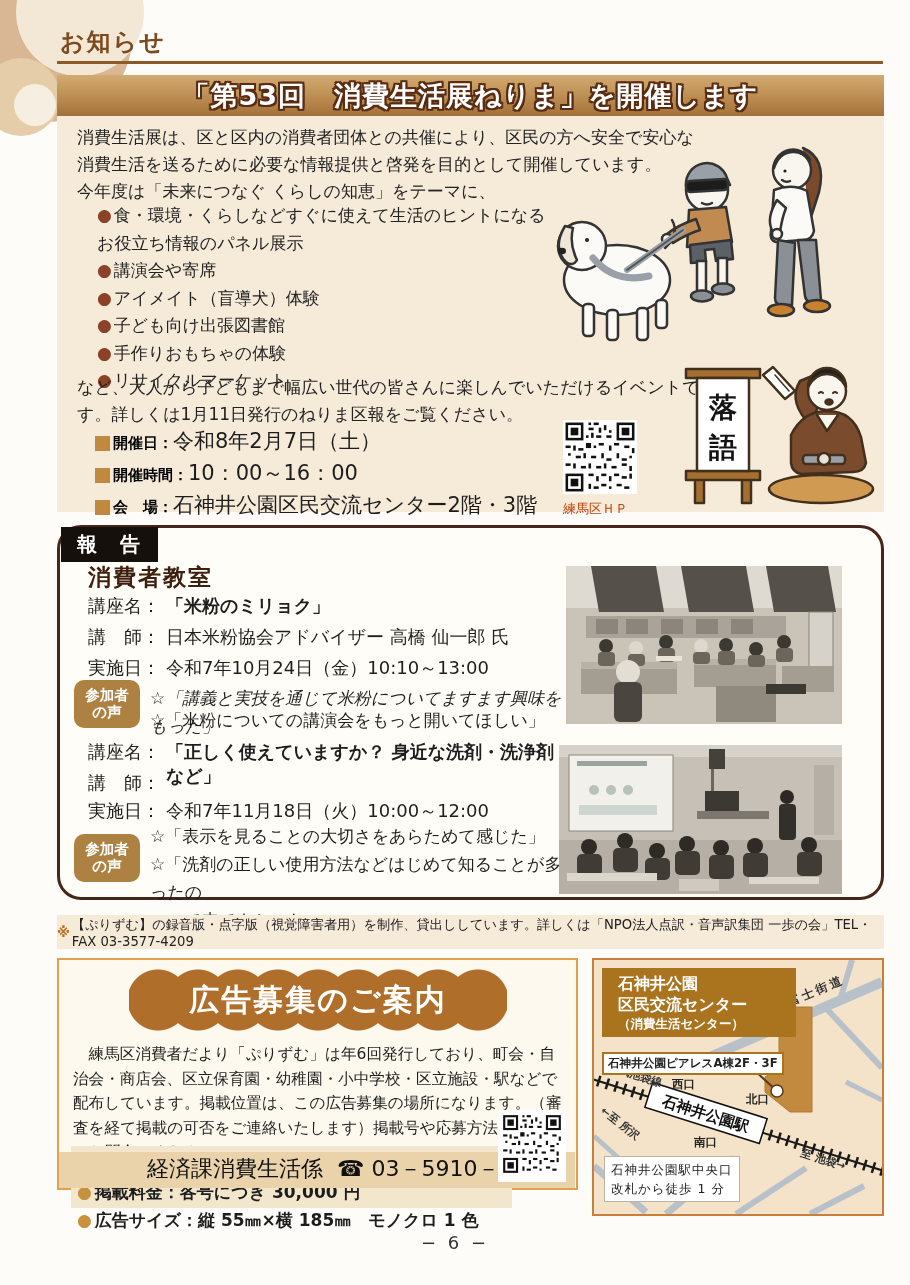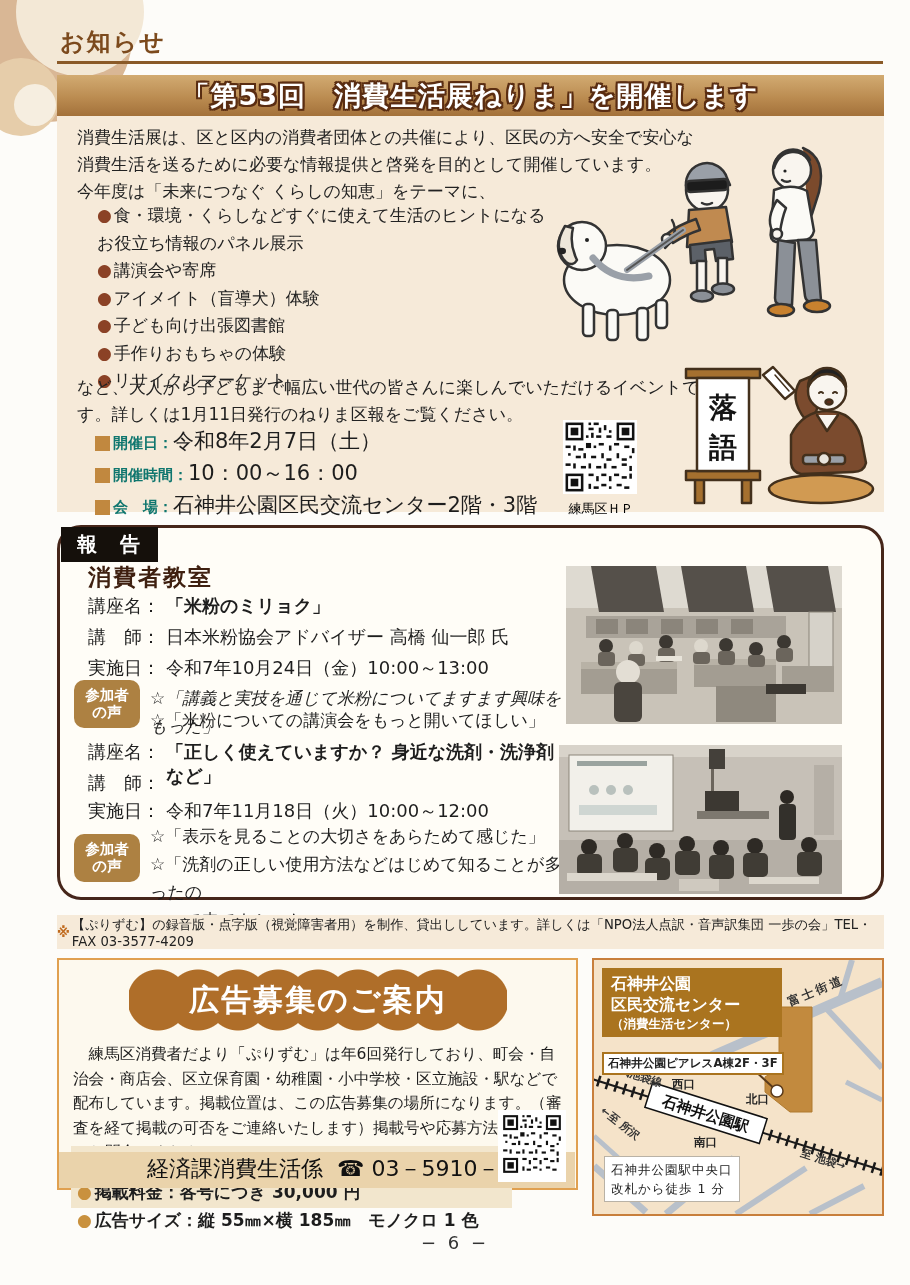--- a/index.html
+++ b/index.html
@@ -26,23 +26,23 @@
     display:flex;align-items:center;justify-content:center;}
   .banner-title{font-size:27px;font-weight:bold;color:#ffffff;letter-spacing:1px;
     text-shadow:2px 0 0 #5a2d12,-2px 0 0 #5a2d12,0 2px 0 #5a2d12,0 -2px 0 #5a2d12,
                 2px 2px 0 #5a2d12,-2px -2px 0 #5a2d12,2px -2px 0 #5a2d12,-2px 2px 0 #5a2d12;}
   .body-text{font-size:17px;line-height:27px;color:#222;}
   .bullet-list{position:absolute;left:40px;top:127px;}
   .bullet-item{font-size:17px;line-height:27.5px;color:#222;}
   .bullet-item::before{content:"●";color:#8b4226;margin-right:2px;}
   .detail-row{display:flex;align-items:baseline;height:32px;}
   .detail-sq{width:15px;height:15px;background:#c1883f;display:inline-block;margin-right:3px;align-self:center;}
-  .detail-label{font-size:15px;font-weight:bold;color:#0f766e;}
+  .detail-label{font-size:15px;font-weight:bold;color:#000000;}
   .detail-value{font-size:21px;color:#1d1d1d;}
-  .qr-caption{font-size:13px;color:#000000;text-align:center;margin-top:2px;}
+  .qr-caption{font-size:13px;color:#c2410c;margin-top:2px;}
 
   
   .sec2{position:absolute;left:57px;top:525px;width:827px;height:375px;background:#fffdf7;
     border:3.5px solid #46261a;border-radius:24px;box-sizing:border-box;}
   .report-tab{position:absolute;left:1px;top:-1px;background:#15100b;color:#fff;
     font-size:20px;font-weight:bold;letter-spacing:8px;padding:4px 10px 4px 16px;}
   .report-heading{position:absolute;left:28px;top:34px;font-size:23px;font-weight:bold;color:#3f2010;letter-spacing:2px;}
   .rep-row{position:absolute;font-size:18px;color:#1e1e1e;display:flex;}
   .rep-label{flex:0 0 78px;}
   .rep-strong{font-weight:bold;}
@@ -79,21 +79,21 @@
   .ad-specs{position:absolute;left:12px;top:186px;width:441px;height:62px;background:#f2e6cd;padding:4px 0 0 6px;box-sizing:border-box;}
   .spec-item{font-size:17px;font-weight:bold;color:#1d1d1d;line-height:28px;display:inline-block;margin-right:14px;}
   .spec-item::before{content:"●";color:#c9913e;margin-right:3px;}
   .ad-strip{position:absolute;left:0;bottom:0;width:516px;height:36px;background:#ead3ab;}
   .ad-contact{position:absolute;left:88px;bottom:4px;font-size:22px;color:#111;display:flex;gap:14px;align-items:center;}
   .qr-white{background:#fff;padding:3px;}
 
   
   .map-box{position:absolute;left:592px;top:958px;width:292px;height:258px;background:#f5e3c9;
     border:2.5px solid #c87f3c;box-sizing:border-box;overflow:hidden;}
-  .map-title{position:absolute;left:8px;top:8px;width:162px;background:#aa741f;color:#fff;padding:5px 9px;}
+  .map-title{position:absolute;left:8px;top:8px;width:162px;background:#aa741f;color:#fff;padding:5px 16px;}
   .map-title .t1{font-size:16px;font-weight:bold;line-height:21px;}
   .map-title .t3{font-size:12.5px;font-weight:bold;line-height:17px;}
   .map-addr{position:absolute;left:8px;top:92px;background:#fff;border:2px solid #aa741f;
     font-size:11.6px;font-weight:bold;color:#222;padding:2px 4px;}
   .map-note{position:absolute;left:10px;top:196px;background:#fff;border:1px solid #b9b2a6;
     font-size:12.5px;color:#222;padding:3px 6px;line-height:19px;letter-spacing:1px;}
 
   .footer-page{position:absolute;left:0;top:1232px;width:910px;text-align:center;
     font-size:18px;color:#333;letter-spacing:3px;}
 </style>
@@ -306,21 +306,21 @@
   <div class="rep-row" style="left:28px;top:66px;width:470px;">
     <span class="rep-label">講座名：</span>
     <span class="rep-strong">「米粉のミリョク」</span>
   </div>
   <div class="rep-row" style="left:28px;top:97px;width:470px;">
     <span class="rep-label">講　師：</span>
     <span>日本米粉協会アドバイザー 高橋 仙一郎 氏</span>
   </div>
   <div class="rep-row" style="left:28px;top:128px;width:470px;">
     <span class="rep-label">実施日：</span>
-    <span>令和7年10月24日（金）10:00～13:00</span>
+    <span>令和7年10月24日（金）10:10～13:00</span>
   </div>
   <div class="voice-badge" style="left:14px;top:152px;">
     <span>参加者</span>
     <span>の声</span>
   </div>
   <div class="voice-text" style="left:90px;top:156px;width:420px;font-style:italic;">☆「講義と実技を通じて米粉についてますます興味をもった」</div>
   <div class="voice-text" style="left:90px;top:178px;width:420px;">☆「米粉についての講演会をもっと開いてほしい」</div>
 
   <svg class="photo" style="left:506px;top:38px;" width="276" height="158" viewBox="0 0 276 158">
     <rect width="276" height="158" fill="#c9c3b8"></rect>

